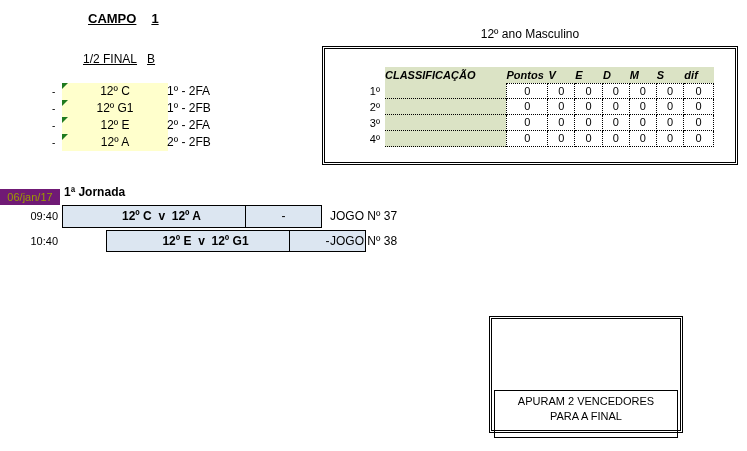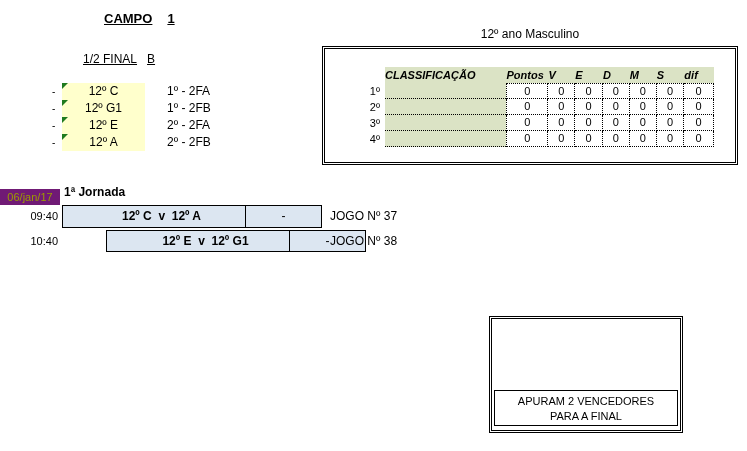--- a/index.html
+++ b/index.html
@@ -4,29 +4,29 @@
 <style>
   html,body{margin:0;padding:0;}
   body{
     width:747px;height:451px;position:relative;background:#fff;
     font-family:"Liberation Sans", sans-serif;color:#000;overflow:hidden;
   }
   .abs{position:absolute;}
   .u{text-decoration:underline;}
 
   
-  .campo{top:11px;left:88px;font-size:13px;font-weight:bold;margin-left:16px;}
+  .campo{top:11px;left:88px;font-size:13px;font-weight:bold;}
   .campo .num{margin-left:15px;}
   .stage{top:52px;left:83px;font-size:12px;}
   .stage .grp{margin-left:10px;}
 
   
   .team-row{left:0;height:17px;width:260px;}
   .team-marker{position:absolute;left:52px;width:8px;font-size:10px;line-height:17px;}
-  .team-cell{position:absolute;left:62px;width:83px;height:17px;background:#FFFFCC;
+  .team-cell{position:absolute;left:62px;width:106px;height:17px;background:#FFFFCC;
              font-size:12px;line-height:17px;text-align:center;}
   .flag{position:absolute;top:0;left:0;width:0;height:0;
         border-top:6px solid #1F7A1F;border-right:6px solid transparent;}
   .team-seed{position:absolute;left:167px;font-size:12px;line-height:17px;white-space:pre;}
 
   
   .cls-title{top:27px;left:322px;width:416px;font-size:12px;text-align:center;}
   .cls-box{top:46px;left:322px;width:416px;height:119px;border:3px double #000;box-sizing:border-box;}
   .cls-rank{position:absolute;left:15px;width:40px;height:16px;font-size:11px;
             line-height:16px;text-align:right;}
@@ -52,21 +52,21 @@
               font-size:12px;font-weight:bold;text-align:center;white-space:pre;padding-left:15px;}
   .score-cell{flex:1;font-size:12px;text-align:center;}
   .game-label{left:330px;font-size:12px;white-space:pre;}
 
   
   .rules-box{top:316px;left:489px;width:194px;height:117px;border:3px double #000;box-sizing:border-box;}
   .rules-top{position:absolute;top:0;left:0;right:0;height:69px;border-bottom:1px solid #000;
              box-sizing:border-box;padding:20px 0 0 4px;}
   .rule-line{font-size:11px;line-height:16px;white-space:nowrap;}
   .rule-line .unit{font-size:9px;margin-left:3px;}
-  .rules-note{position:absolute;left:2px;right:2px;top:71px;height:36px;border:1px solid #000;
+  .rules-note{position:absolute;left:2px;right:2px;top:71px;height:48px;border:1px solid #000;
               box-sizing:border-box;font-size:11px;line-height:1.35;text-align:center;
               padding:3px 10px 0 10px;}
 </style>
 </head>
 <body>
 
 <div class="abs campo">
   <span class="u">CAMPO</span><span class="u num">1</span>
 </div>
 <div class="abs stage">

